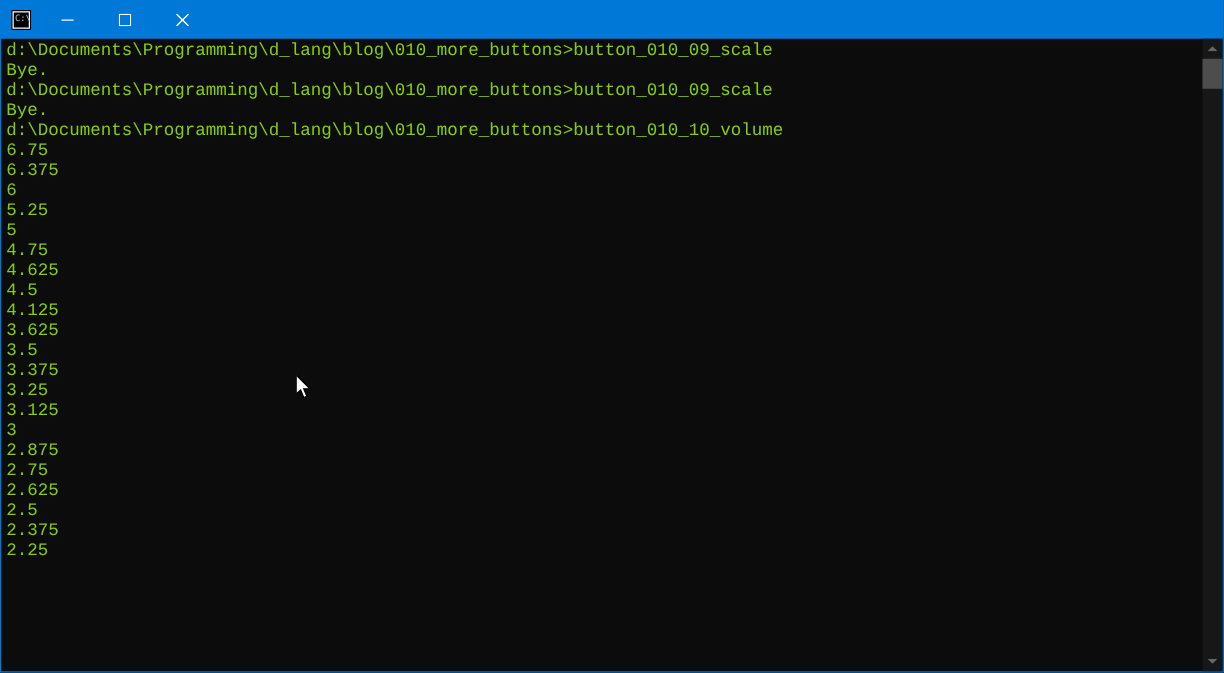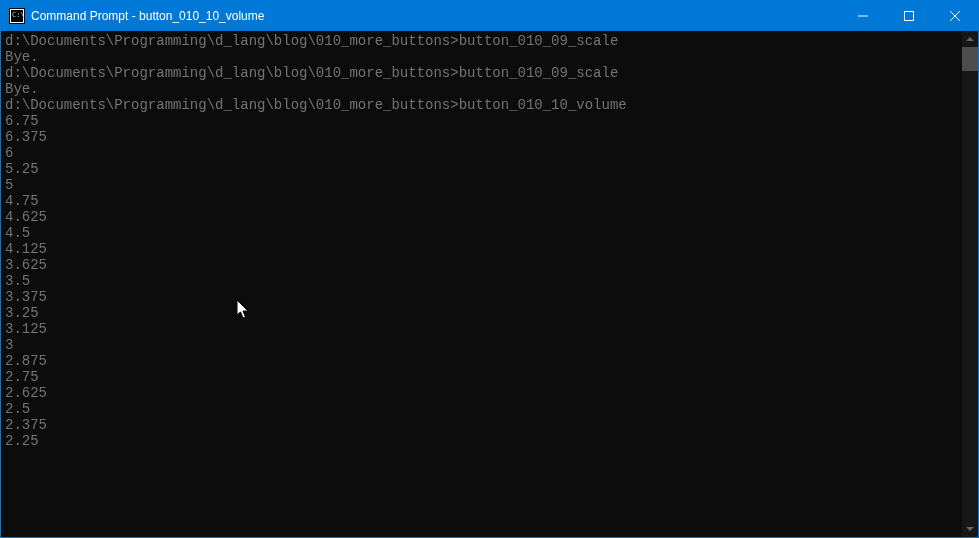--- a/index.html
+++ b/index.html
@@ -60,21 +60,21 @@
     }
     .terminal-area {
       flex: 1;
       background: #0c0c0c;
       position: relative;
       display: flex;
     }
     .terminal-content {
       flex: 1;
       padding: 2px 4px 0 4px;
-      color: #737373;
+      color: #84cc16;
       font-family: Consolas, "Courier New", monospace;
       font-size: 14px;
       line-height: 16px;
       white-space: pre;
       overflow: hidden;
     }
     .scrollbar {
       width: 16px;
       background: #171717;
       position: relative;
@@ -125,21 +125,20 @@
 <div class="window">
   <div class="titlebar">
     <div class="titlebar-icon">
       <svg width="16" height="16" viewBox="0 0 16 16">
         <rect x="0" y="0" width="16" height="16" fill="#000"></rect>
         <rect x="1" y="1" width="14" height="14" fill="#fff"></rect>
         <rect x="2" y="2" width="12" height="12" fill="#000"></rect>
         <text x="3" y="9" font-size="7" font-family="monospace" fill="#c0c0c0">C:\</text>
       </svg>
     </div>
-    <div class="titlebar-title">Command Prompt - button_010_10_volume</div>
     <div class="titlebar-buttons">
       <div class="titlebar-btn">
         <svg width="10" height="10" viewBox="0 0 10 10">
             <line x1="0" y1="5" x2="10" y2="5" stroke="#fff" stroke-width="1"></line>
           </svg>
       </div>
       <div class="titlebar-btn">
         <svg width="10" height="10" viewBox="0 0 10 10">
             <rect x="0.5" y="0.5" width="9" height="9" fill="none" stroke="#fff" stroke-width="1"></rect>
           </svg>

